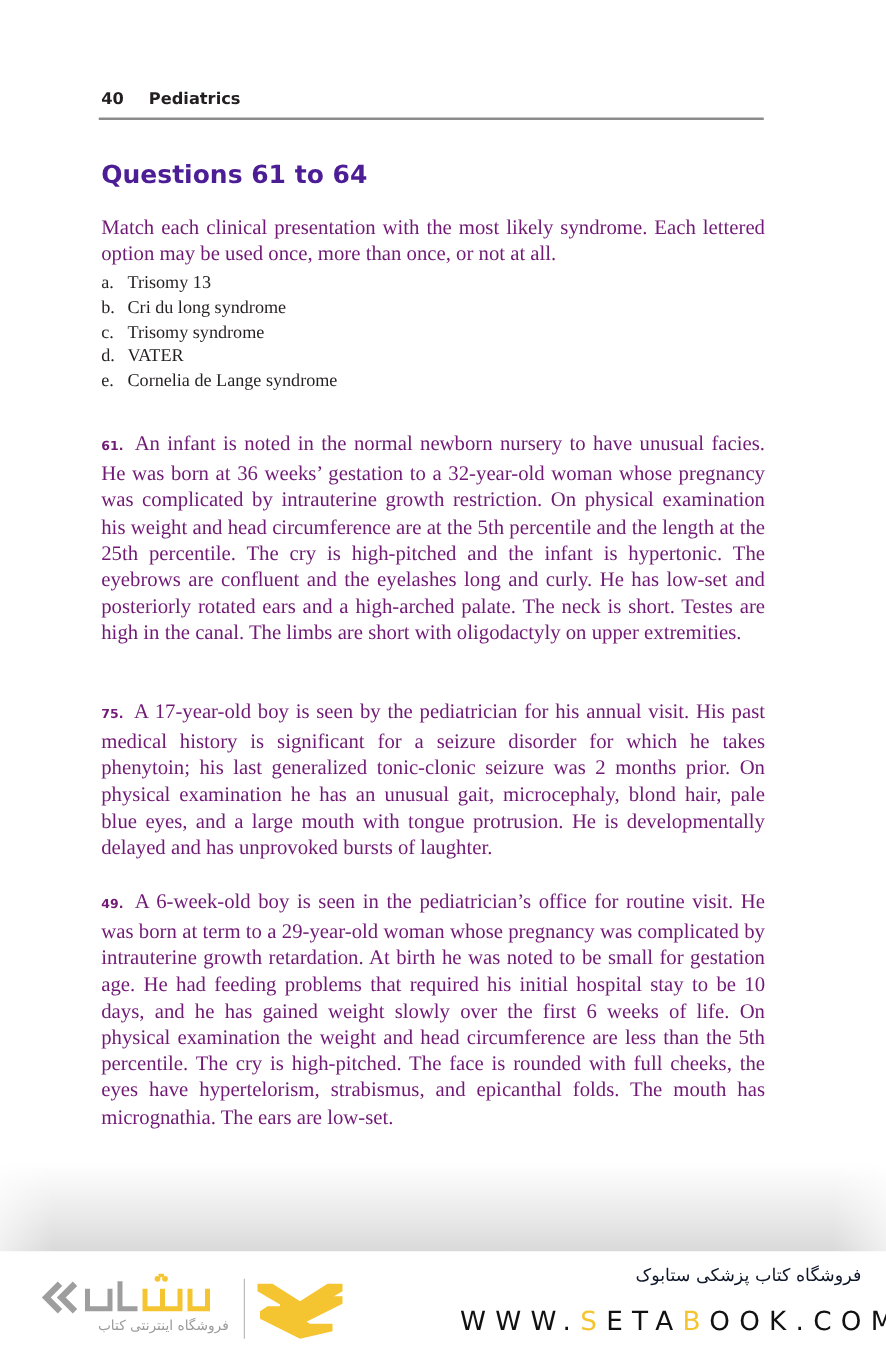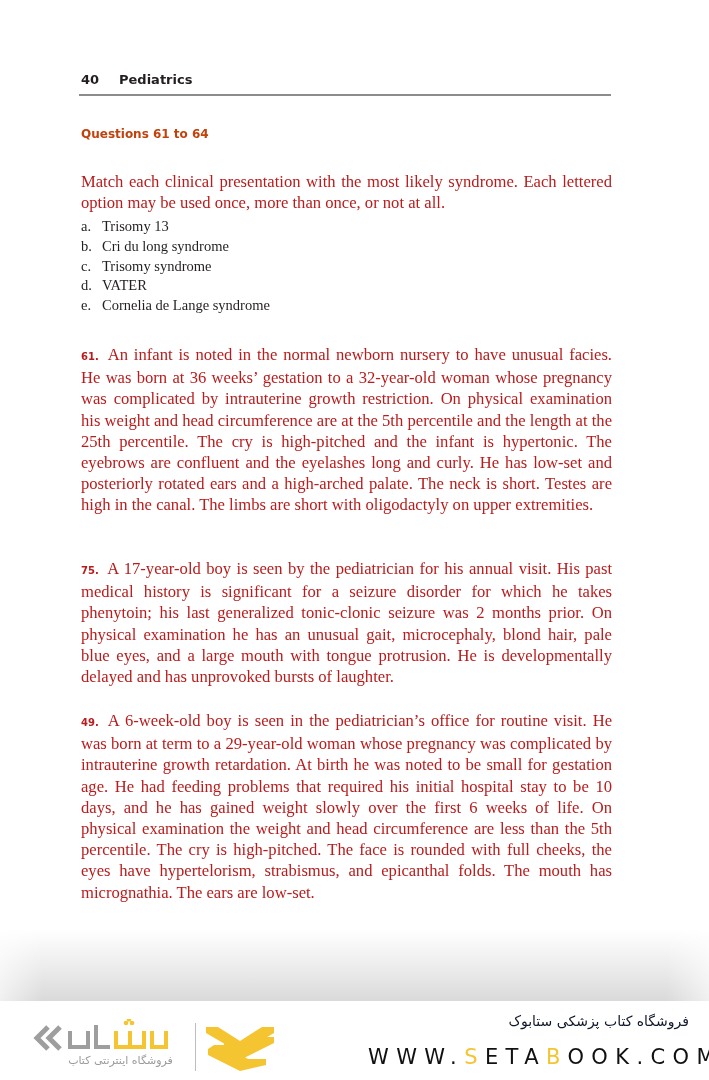--- a/index.html
+++ b/index.html
@@ -39,31 +39,31 @@
       width: 532px;
       height: 2px;
       background: #8c8c8c;
     }
     .section-title {
       position: absolute;
       left: 81px;
       top: 127px;
       font-family: "DejaVu Sans", sans-serif;
       font-weight: bold;
-      font-size: 12px;
-      color: #c2410c;
+      font-size: 20px;
+      color: #4c1d95;
     }
     .text-block {
       position: absolute;
       left: 81px;
       width: 531px;
       font-family: "Liberation Serif", serif;
       font-size: 16.6px;
       line-height: 21.2px;
-      color: #b91c1c;
+      color: #701a75;
       text-align: justify;
     }
     .instructions { top: 171px; text-align: justify; }
     .options {
       position: absolute;
       left: 81px;
       top: 217px;
       width: 400px;
       font-family: "Liberation Serif", serif;
       font-size: 14.5px;
@@ -114,21 +114,21 @@
     .logo-word {
       position: absolute;
       left: 0;
       top: 0;
     }
     .logo-sub {
       position: absolute;
       left: 30px;
       top: 35px;
       width: 125px;
-      text-align: center;
+      text-align: right;
       font-family: "DejaVu Sans", sans-serif;
       font-size: 11px;
       color: #9a9a9a;
       direction: rtl;
     }
     .logo-divider {
       position: absolute;
       left: 167px;
       top: 4px;
       width: 1px;

